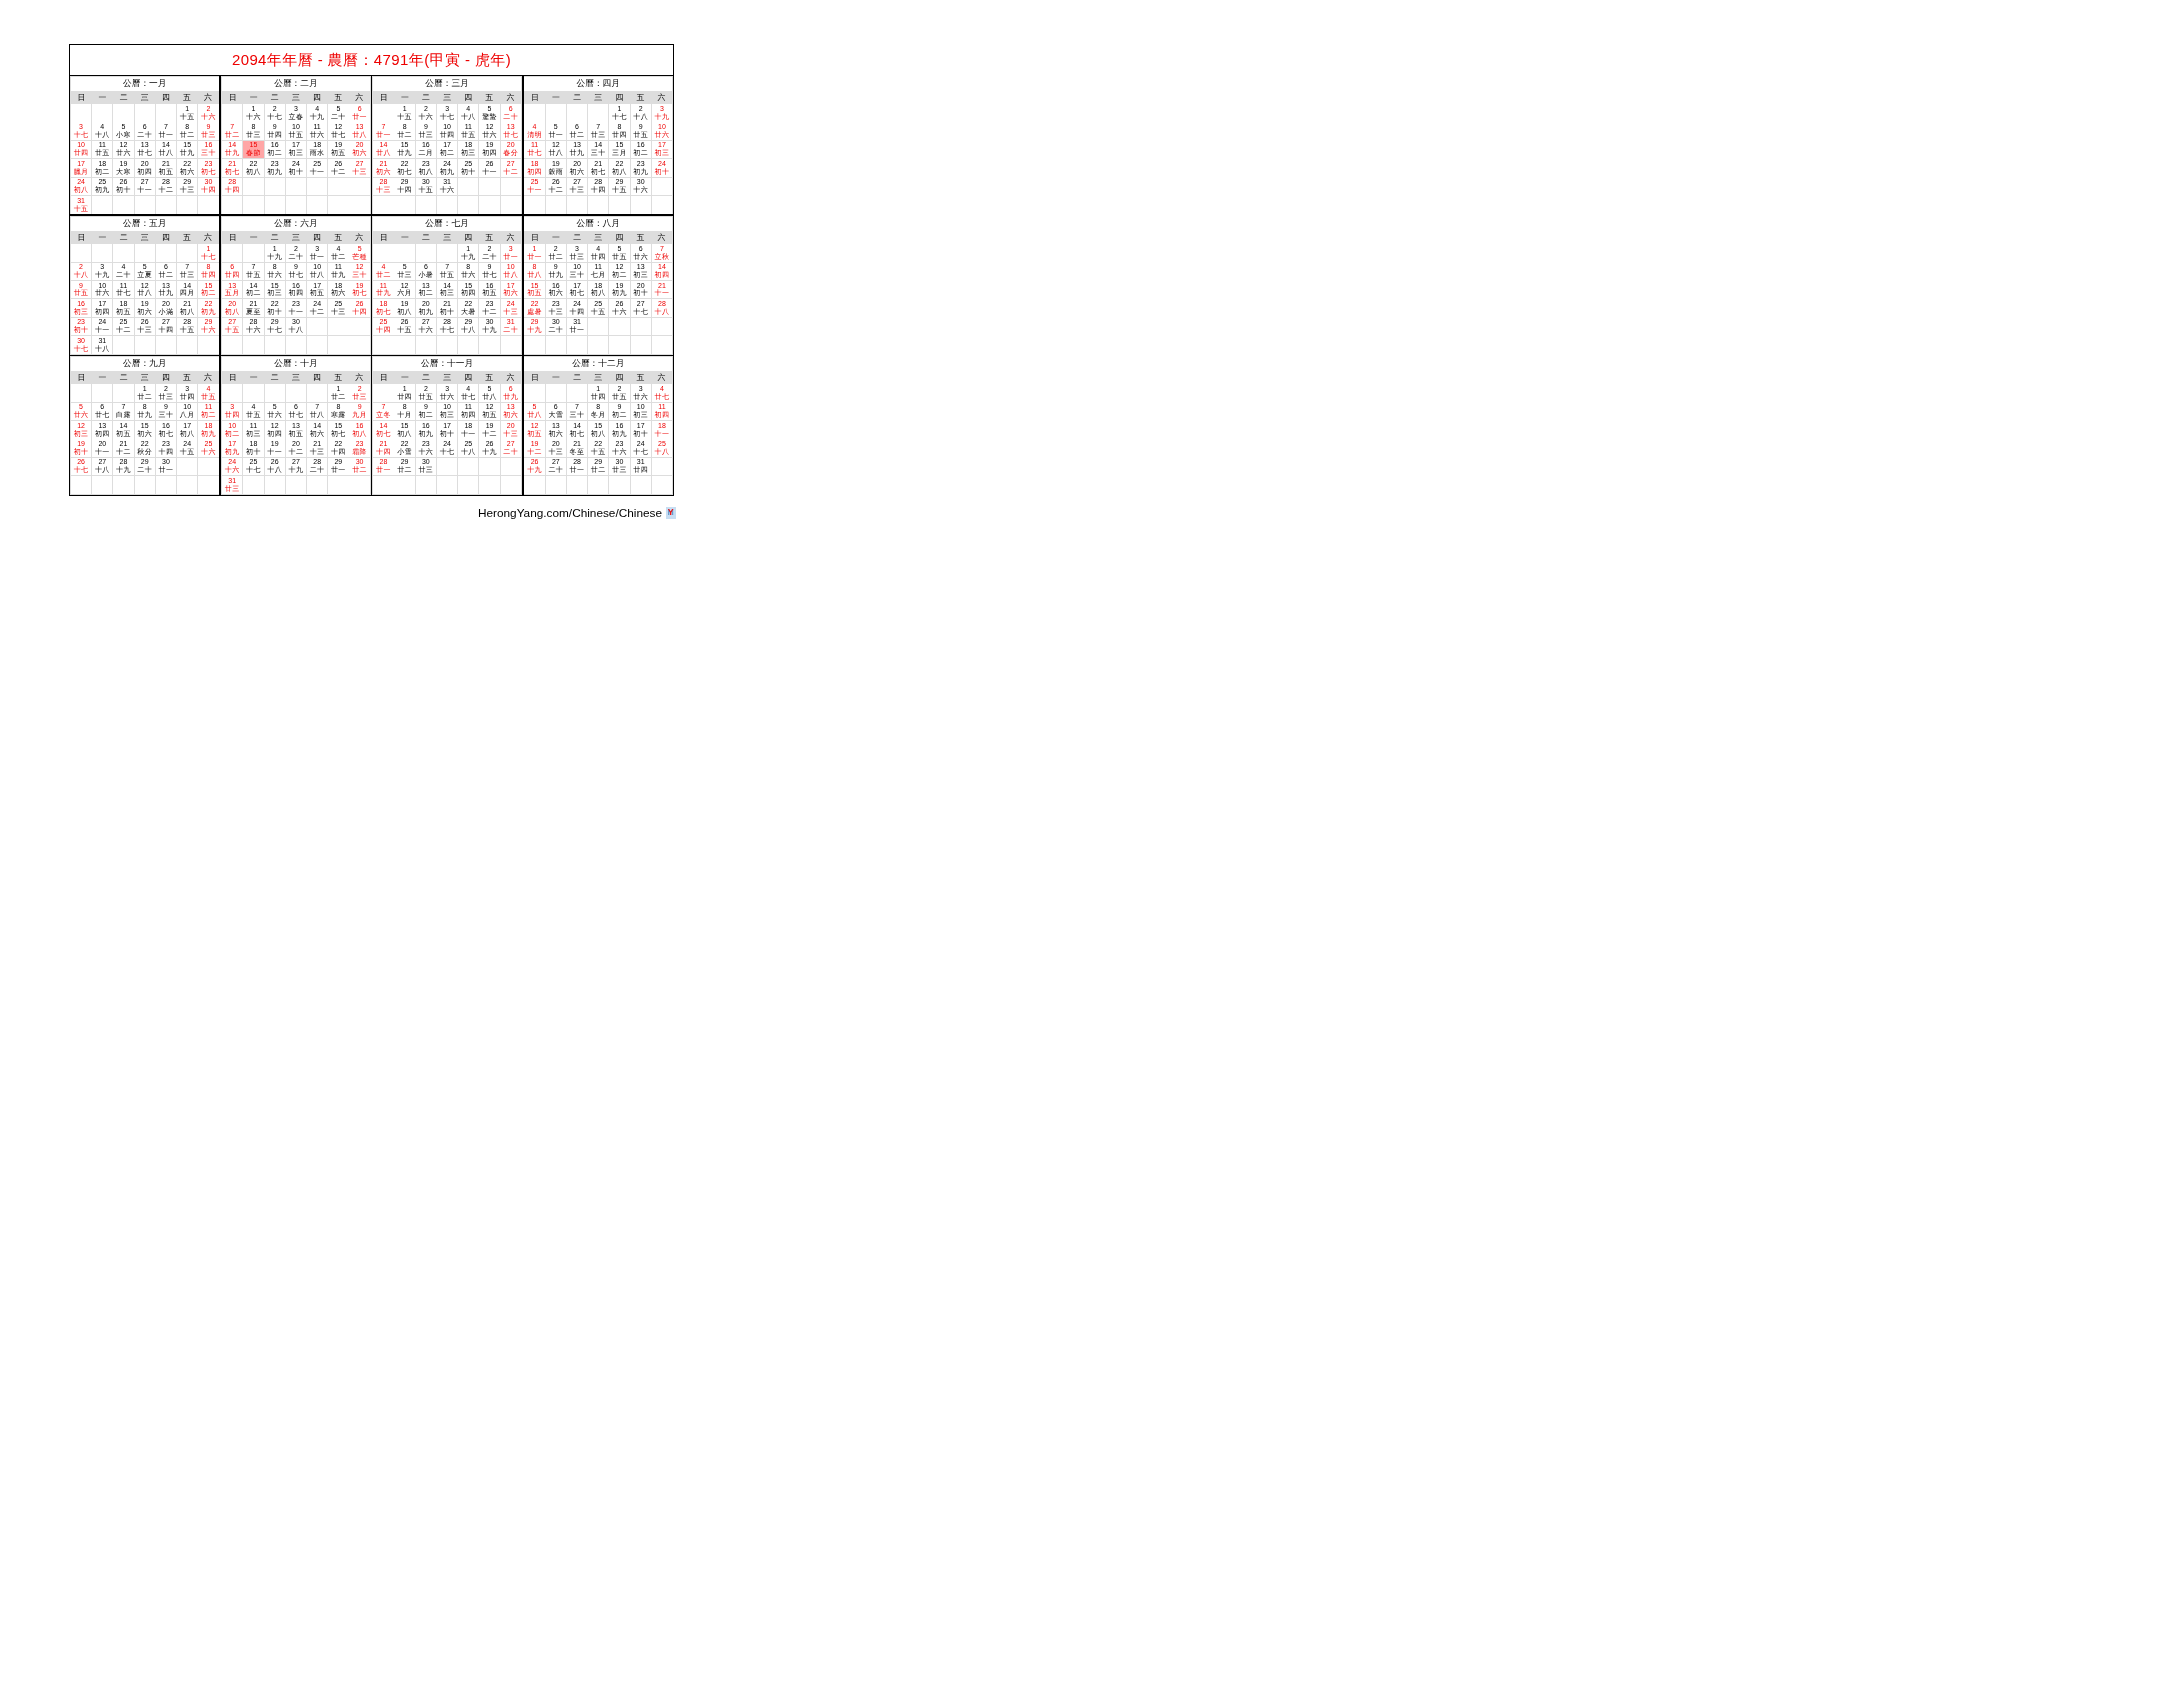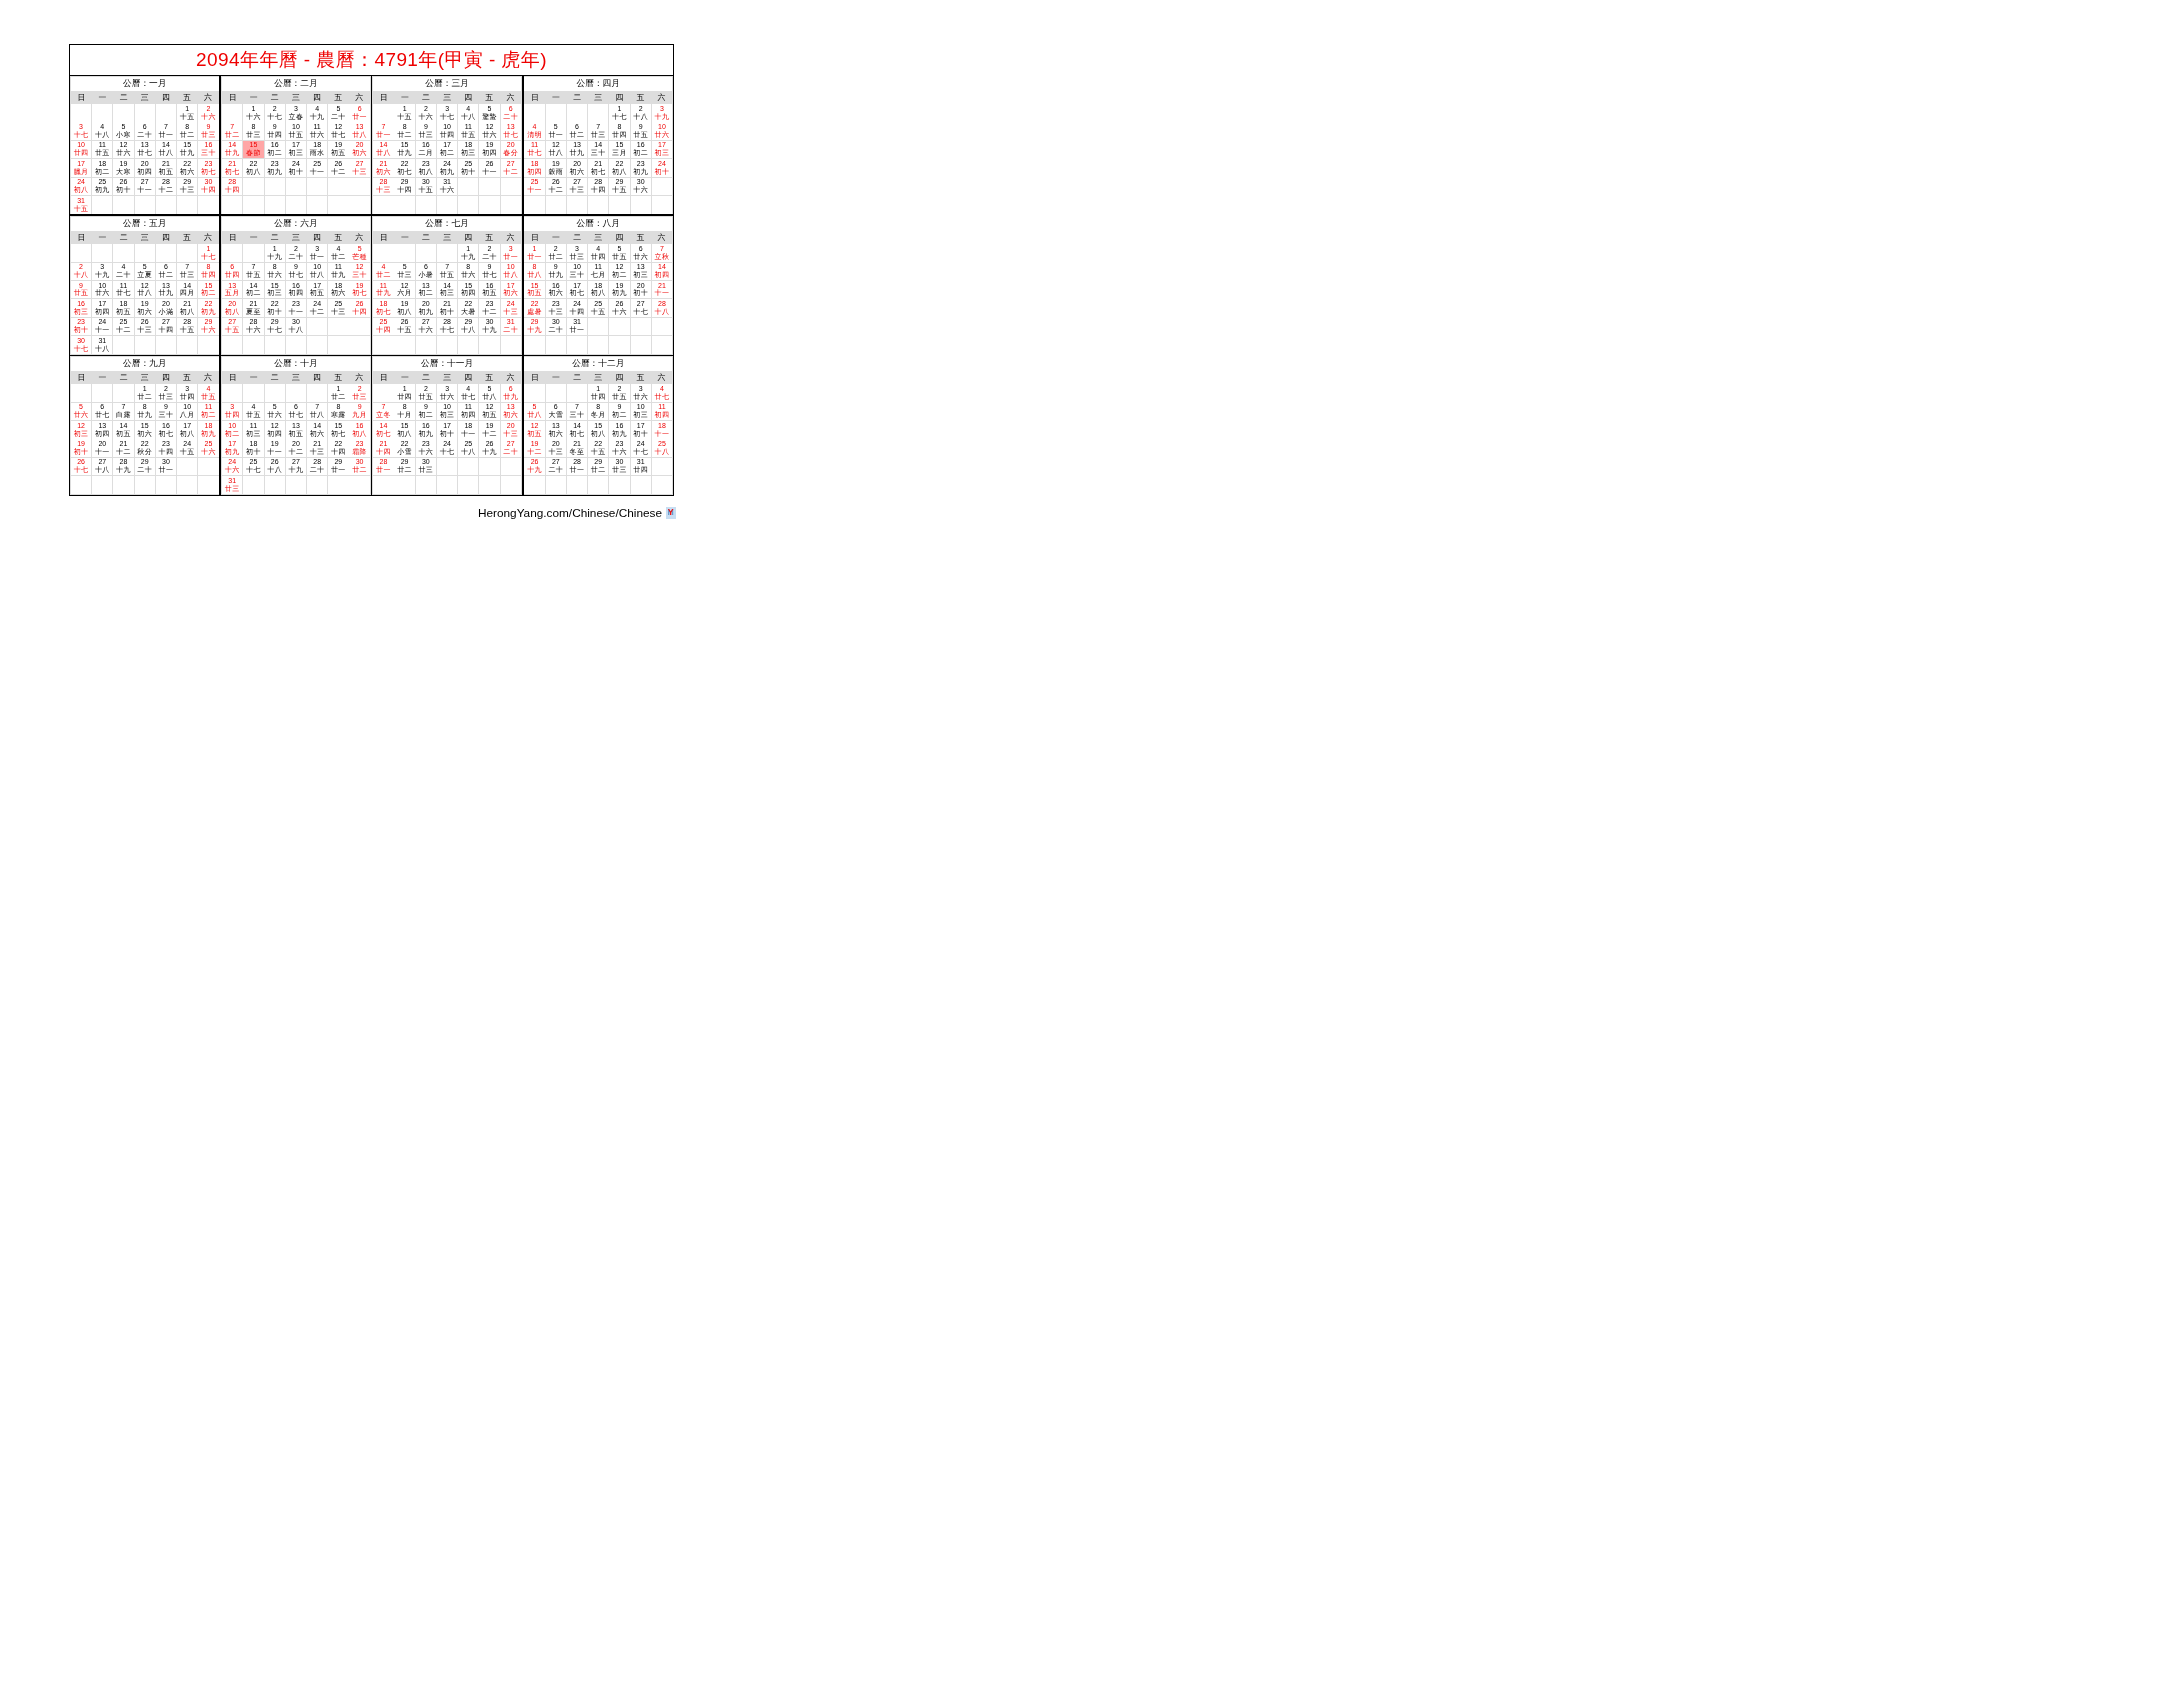--- a/index.html
+++ b/index.html
@@ -4,21 +4,21 @@
 <style>
   * { box-sizing: border-box; margin: 0; padding: 0; }
   html, body { background: #ffffff; width: 730px; height: 564px;
     font-family: "Liberation Sans", sans-serif; position: relative; }
 
   .calendar { position: absolute; left: 69px; top: 44px; width: 605px;
     border: 1.7px solid #000; background: #fff; }
 
   .title-band { height: 31px; border-bottom: 1.7px solid #000;
     display: flex; align-items: center; justify-content: center; background: #fff; }
-  .title-band .t { color: #ee0000; font-size: 19px; letter-spacing: 0.4px; }
+  .title-band .t { color: #ee0000; font-size: 15px; letter-spacing: 0.4px; }
 
   .months-grid { display: grid; grid-template-columns: repeat(4, 1fr);
     gap: 1.7px; background: #000; }
 
   .month { background: #dddddd; padding: 0.9px; display: flex;
     flex-direction: column; gap: 0.9px; }
   .month-title { background: #ffffff; height: 14px; display: flex;
     align-items: center; justify-content: center; font-size: 8.7px; color: #000; }
 
   .weekdays { height: 11.4px; display: grid; grid-template-columns: repeat(7, 1fr); }

